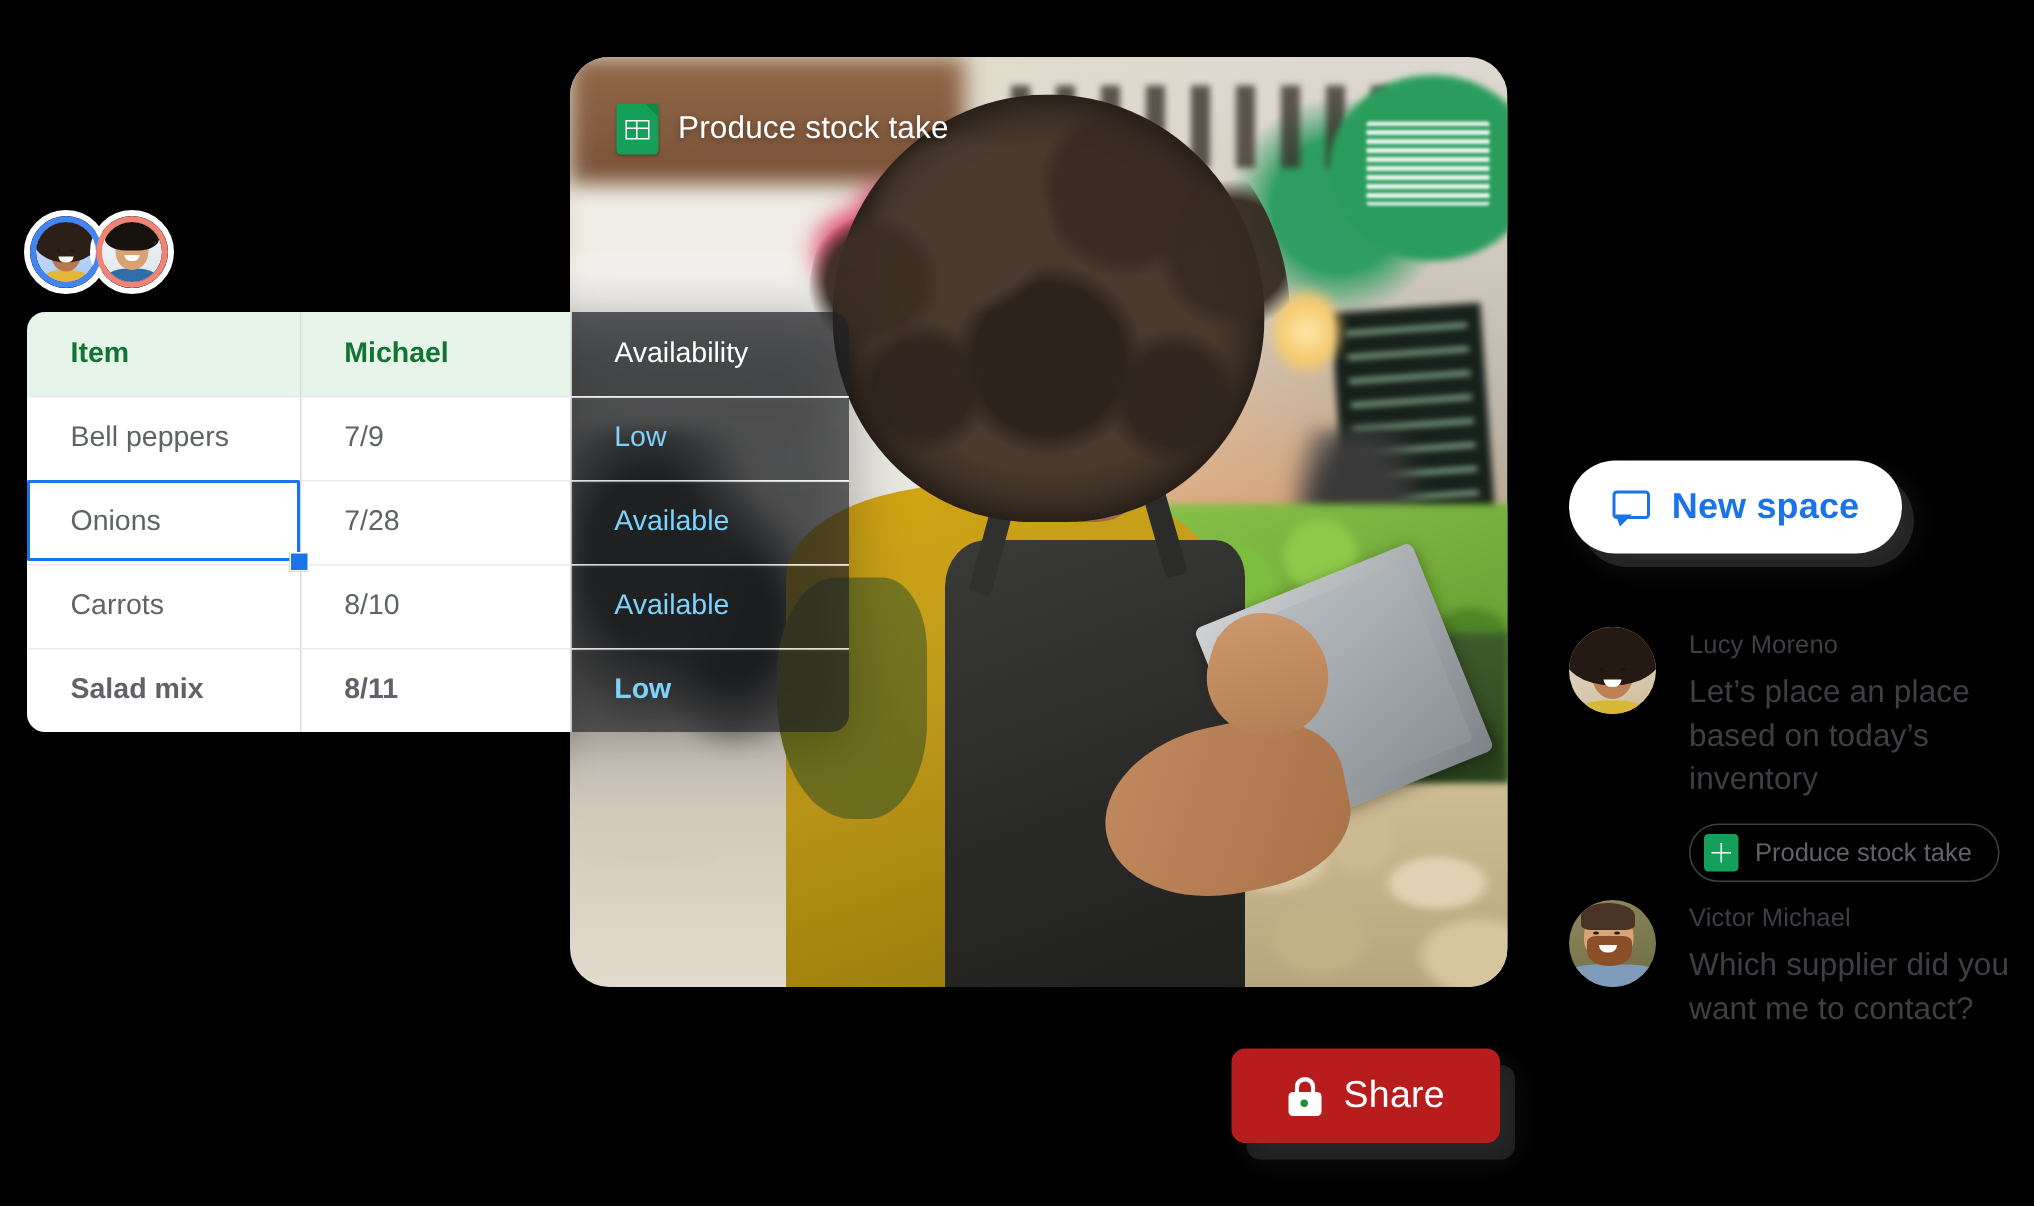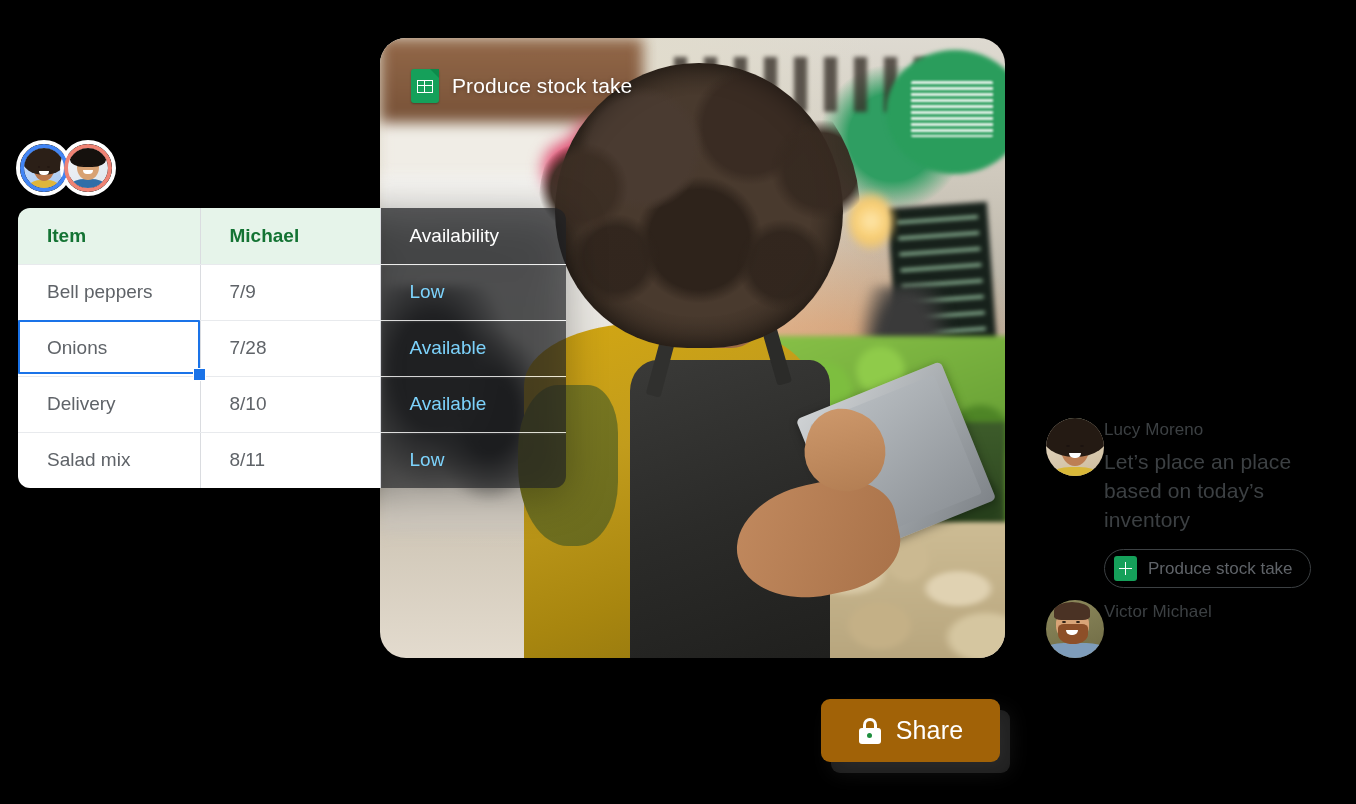--- a/index.html
+++ b/index.html
@@ -250,21 +250,21 @@
   #sheet col.c-del  { width:180px; }
   #sheet col.c-avail{ width:186px; }
   
   #sheet .avail {
     background: rgba(32,33,36,.66) !important;
     color:#7dd3fc; border-right:none;
     border-bottom:1px solid rgba(255,255,255,.75);
     backdrop-filter: blur(1px);
   }
   #sheet thead th.avail { background: rgba(32,33,36,.72) !important; color:#fff; font-weight:400;}
-  #sheet tr:last-child td { border-bottom:none; }
+  #sheet tr:last-child td { border-bottom:none;font-weight:bold; }
   #sheet thead th:first-child { border-top-left-radius:12px; }
   #sheet thead th.avail { border-top-right-radius:12px; }
   #sheet tbody tr:last-child td:first-child { border-bottom-left-radius:12px; }
   #sheet tbody tr:last-child td.avail { border-bottom-right-radius:12px; }
   #sheet-wrap { position:relative; border-radius:12px; }
 
   
   #cell-selection{
     position:absolute; left:18px; top:320px; width:182px; height:54px;
     border:2.4px solid #1a73e8; border-radius:1px; z-index:12; pointer-events:none;
@@ -306,21 +306,21 @@
   .faceB .smile{position:absolute; left:38%; top:56%; width:24%; height:9%;
     border-radius:0 0 40px 40px; background:#fff;}
   .faceB .eyeL,.faceB .eyeR{position:absolute; top:42%; width:7%; height:4%; border-radius:50%; background:#241812;}
   .faceB .eyeL{left:33%;} .faceB .eyeR{left:59%;}
   .faceB .body{position:absolute; left:10%; top:78%; width:80%; height:30%; border-radius:42% 42% 0 0; background:#2f6ea8;}
 
   
   #share-btn{
     position:absolute; left:821px; top:699px;
     width:179px; height:63px; border-radius:9px;
-    background:#a16207; display:flex; align-items:center; justify-content:center;
+    background:#b91c1c; display:flex; align-items:center; justify-content:center;
     gap:14px; cursor:pointer; border:none;
     box-shadow: 10px 11px 0 rgba(255,255,255,.10), 10px 11px 22px rgba(255,255,255,.07);
   }
   #share-btn .lbl{ color:#fff; font-size:25px; letter-spacing:.2px; }
   .lock-icon{ width:24px; height:26px; position:relative; flex:none; }
   .lock-icon .shackle{
     position:absolute; left:5px; top:0; width:14px; height:13px;
     border:3.4px solid #fff; border-bottom:none; border-radius:7px 7px 0 0;
   }
   .lock-icon .body{
@@ -346,21 +346,21 @@
     position:absolute; left:0; top:0; width:25px; height:19px;
     border:2.6px solid #1a73e8; border-radius:3px;
   }
   .chat-icon .tail{
     position:absolute; left:2px; top:16px; width:0; height:0;
     border-left:3px solid transparent; border-right:8px solid transparent;
     border-top:8px solid #1a73e8;
   }
 
   
-  .msg{ position:absolute; display:flex; align-items:flex-start; }
+  .msg{ position:absolute; display:flex; gap:22px; align-items:flex-start; }
   #msg-lucy{ left:1046px; top:418px; width:300px; }
   #msg-victor{ left:1046px; top:600px; width:300px; }
   .msg .avatar{
     width:58px; height:58px; border-radius:50%; overflow:hidden;
     position:relative; flex:none;
   }
   .lucy-ph{ position:absolute; inset:0; background: linear-gradient(160deg,#e8ddc9,#cdbb9c);}
   .lucy-ph .hair{position:absolute; left:-8%; top:-12%; width:116%; height:80%;
     border-radius:50%; background:#241a13;}
   .lucy-ph .skin{position:absolute; left:26%; top:24%; width:48%; height:58%;
@@ -478,21 +478,21 @@
             <td>Bell peppers</td>
             <td>7/9</td>
             <td class="avail">Low</td>
           </tr>
           <tr>
             <td>Onions</td>
             <td>7/28</td>
             <td class="avail">Available</td>
           </tr>
           <tr>
-            <td>Delivery</td>
+            <td>Carrots</td>
             <td>8/10</td>
             <td class="avail">Available</td>
           </tr>
           <tr>
             <td>Salad mix</td>
             <td>8/11</td>
             <td class="avail">Low</td>
           </tr>
         </tbody>
       </table>
@@ -532,20 +532,27 @@
 
   <div id="share-btn">
     <span class="lock-icon">
       <span class="shackle"></span>
         <span class="body"></span>
         <span class="keyhole"></span>
     </span>
     <span class="lbl">Share</span>
   </div>
 
+  <div id="new-space">
+    <span class="chat-icon">
+      <span class="bub"></span>
+        <span class="tail"></span>
+    </span>
+    <span class="lbl">New space</span>
+  </div>
 
   <div class="msg" id="msg-lucy">
     <div class="avatar">
       <span class="lucy-ph">
         <span class="bg-green"></span>
           <span class="top"></span>
           <span class="skin"></span>
         <span class="hair"></span>
           <span class="eyeL"></span>
           <span class="eyeR"></span>
@@ -571,16 +578,17 @@
           <span class="skin"></span>
           <span class="beard"></span>
         <span class="hair"></span>
           <span class="eyeL"></span>
           <span class="eyeR"></span>
           <span class="smile"></span>
       </span>
     </div>
     <div class="body">
       <div class="name">Victor Michael</div>
+      <div class="text">Which supplier did you want me to contact?</div>
     </div>
   </div>
 
 </div>
 
 </body></html>

